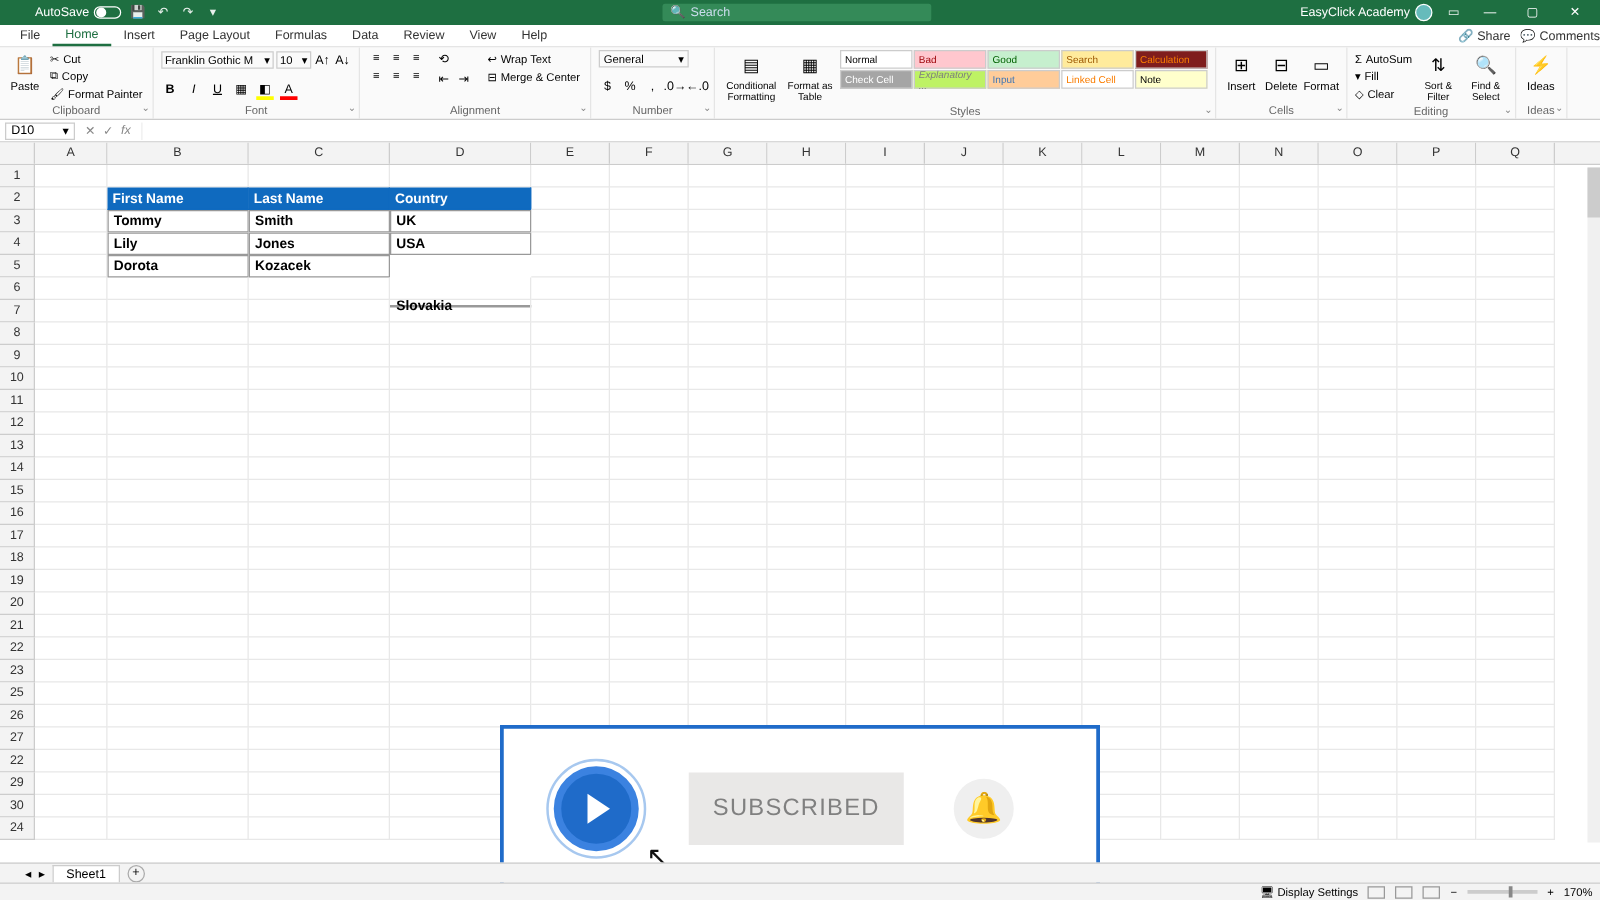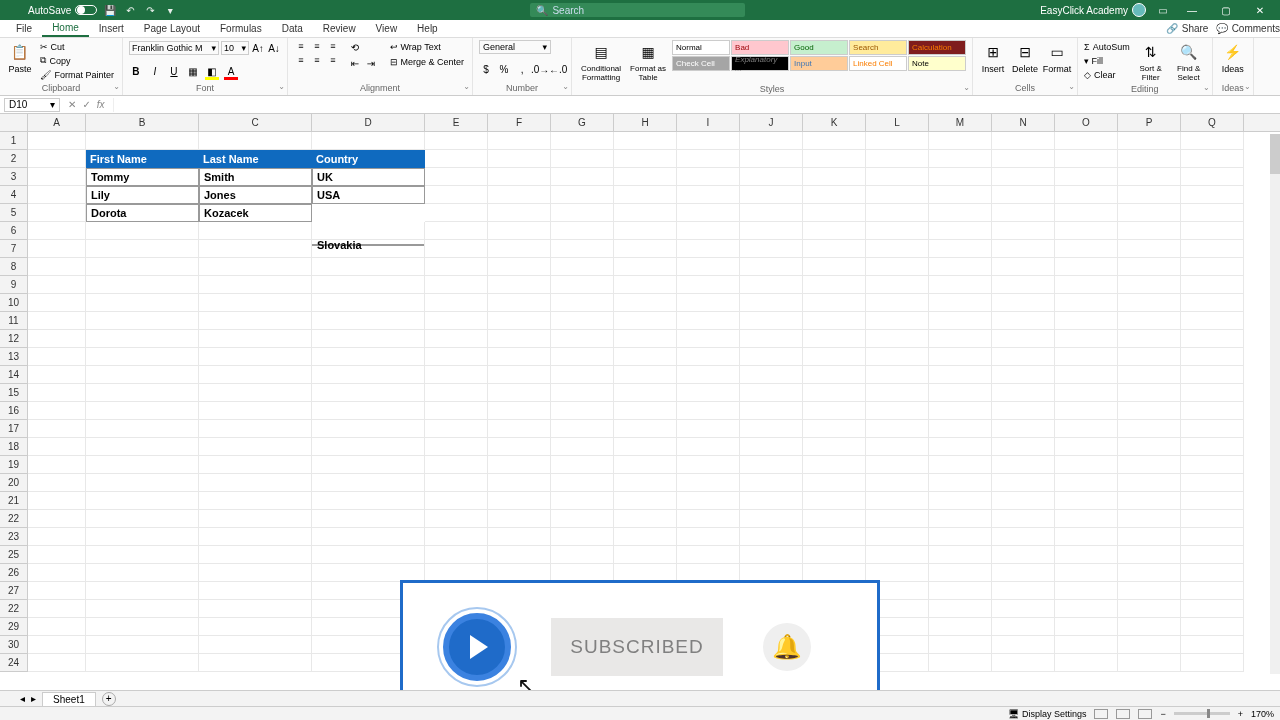--- a/index.html
+++ b/index.html
@@ -52,21 +52,21 @@
 .nf-row { display: flex; gap: 4px; margin-top: 4px; }
 .nf-row div { width: 14px; height: 14px; display: flex; align-items: center; justify-content: center; font-size: 10px; }
 .styles-grid { display: grid; grid-template-columns: repeat(5, 58px); gap: 1px; }
 .style-cell { height: 15px; border: 1px solid #ccc; font-size: 8px; display: flex; align-items: center; padding: 0 3px; }
 .sc-normal { background: #fff; }
 .sc-bad { background: #ffc7ce; color: #9c0006; }
 .sc-good { background: #c6efce; color: #006100; }
 .sc-neutral { background: #ffeb9c; color: #9c5700; }
 .sc-calc { background: #7f1d1d; color: #fa7d00; }
 .sc-check { background: #a5a5a5; color: #fff; }
-.sc-expl { background: #000000; color: #7f7f7f; font-style: italic; }
+.sc-expl { background: #bef264; color: #7f7f7f; font-style: italic; }
 .sc-input { background: #ffcc99; color: #3f76b5; }
 .sc-linked { background: #fff; color: #fa7d00; }
 .sc-note { background: #ffffcc; }
 .editing-col { display: flex; flex-direction: column; gap: 1px; font-size: 9px; }
 .editing-col div { display: flex; align-items: center; gap: 3px; height: 13px; }
 
 
 .formula-row { height: 18px; border-bottom: 1px solid #ccc; display: flex; align-items: center; font-size: 10px; }
 .name-box { width: 56px; height: 14px; border: 1px solid #ccc; margin-left: 4px; padding: 0 4px; display: flex; align-items: center; justify-content: space-between; }
 .fx-icons { display: flex; gap: 6px; padding: 0 8px; color: #888; }

